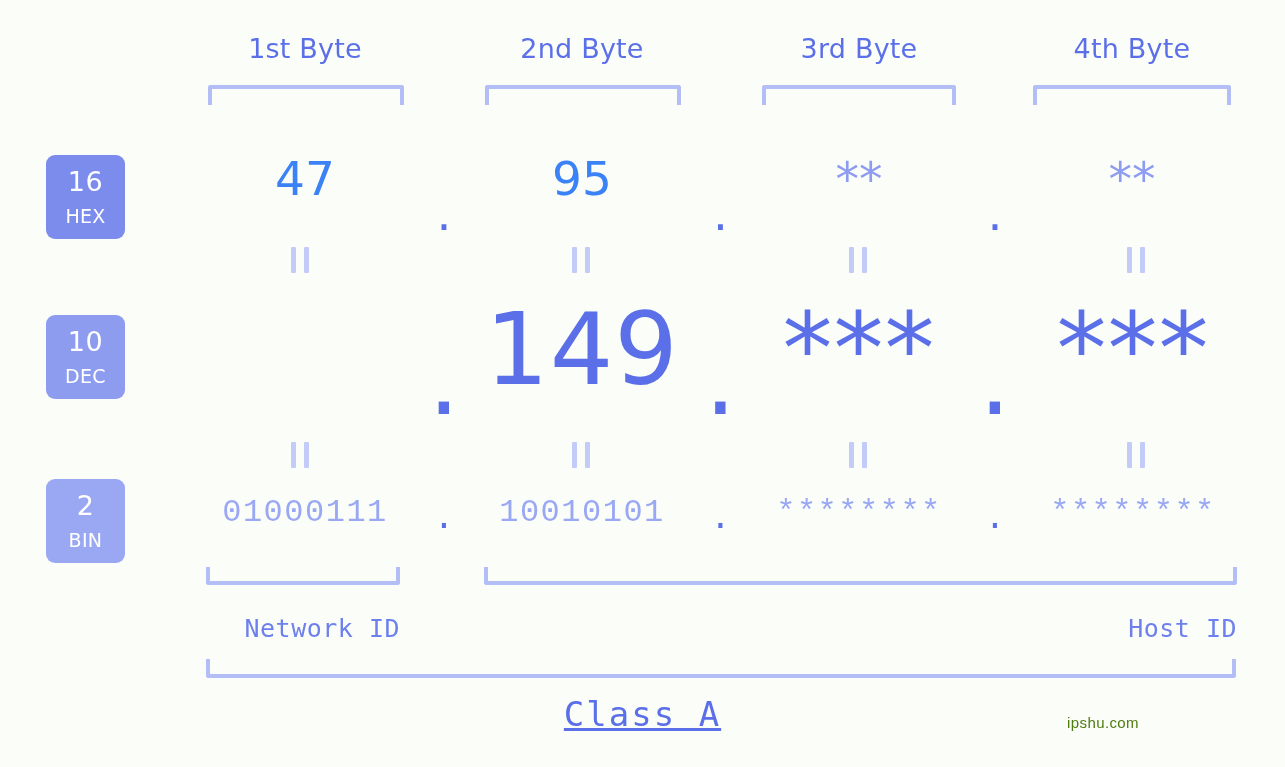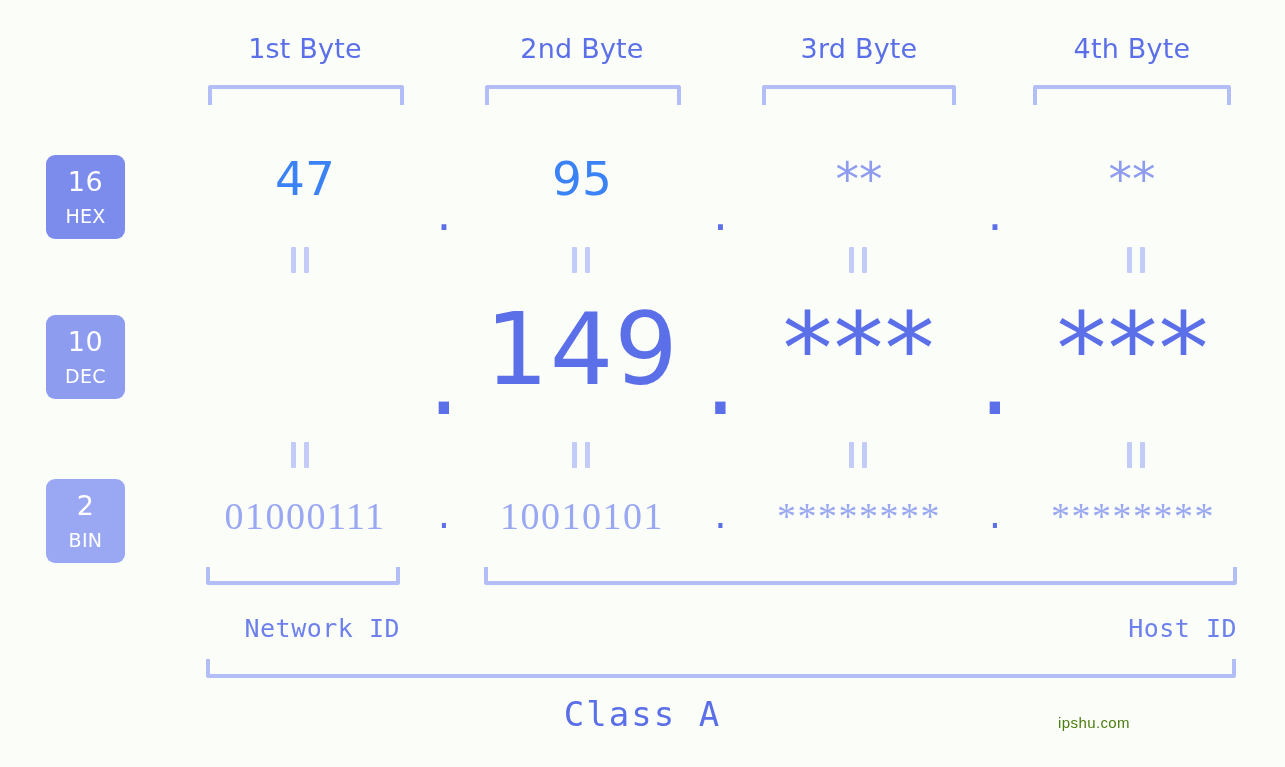--- a/index.html
+++ b/index.html
@@ -10,20 +10,21 @@
     width: 1285px;
     height: 767px;
     background: #fbfdf8;
     font-family: "DejaVu Sans", sans-serif;
     overflow: hidden;
   }
   #stage {
     position: relative;
     width: 1132px;
     height: 767px;
+    padding-left: 9px;
   }
 
   
   .byte-label {
     position: absolute;
     top: 33px;
     text-align: center;
     font-family: "DejaVu Sans", sans-serif;
     font-size: 27px;
     color: #5b6fe8;
@@ -115,22 +116,22 @@
     top: 330px;
     font-family: "DejaVu Sans", sans-serif;
     font-size: 100px;
     color: #5b6fe8;
     line-height: 1;
   }
 
   
   .bin-val {
     top: 497px;
-    font-family: Liberation Serif, serif;
-    font-size: 38px;
+    font-family: Liberation Mono, monospace;
+    font-size: 32px;
     color: #9aa8f4;
     line-height: 1;
     letter-spacing: 1.5px;
   }
   .bin-dot {
     top: 500px;
     font-family: "DejaVu Sans Mono", monospace;
     font-size: 33px;
     color: #5b6fe8;
     line-height: 1;
@@ -165,20 +166,21 @@
   #class-label {
     position: absolute;
     top: 694px;
     left: 0;
     width: 1285px;
     text-align: center;
     font-family: "DejaVu Sans Mono", monospace;
     font-size: 34px;
     color: #5b6fe8;
     letter-spacing: 2px;
+    text-decoration: underline;
   }
 
   
   #watermark {
     position: absolute;
     right: 2px;
     top: 714px;
     font-family: Liberation Sans, sans-serif;
     font-size: 15px;
     color: #4d7c0f;

